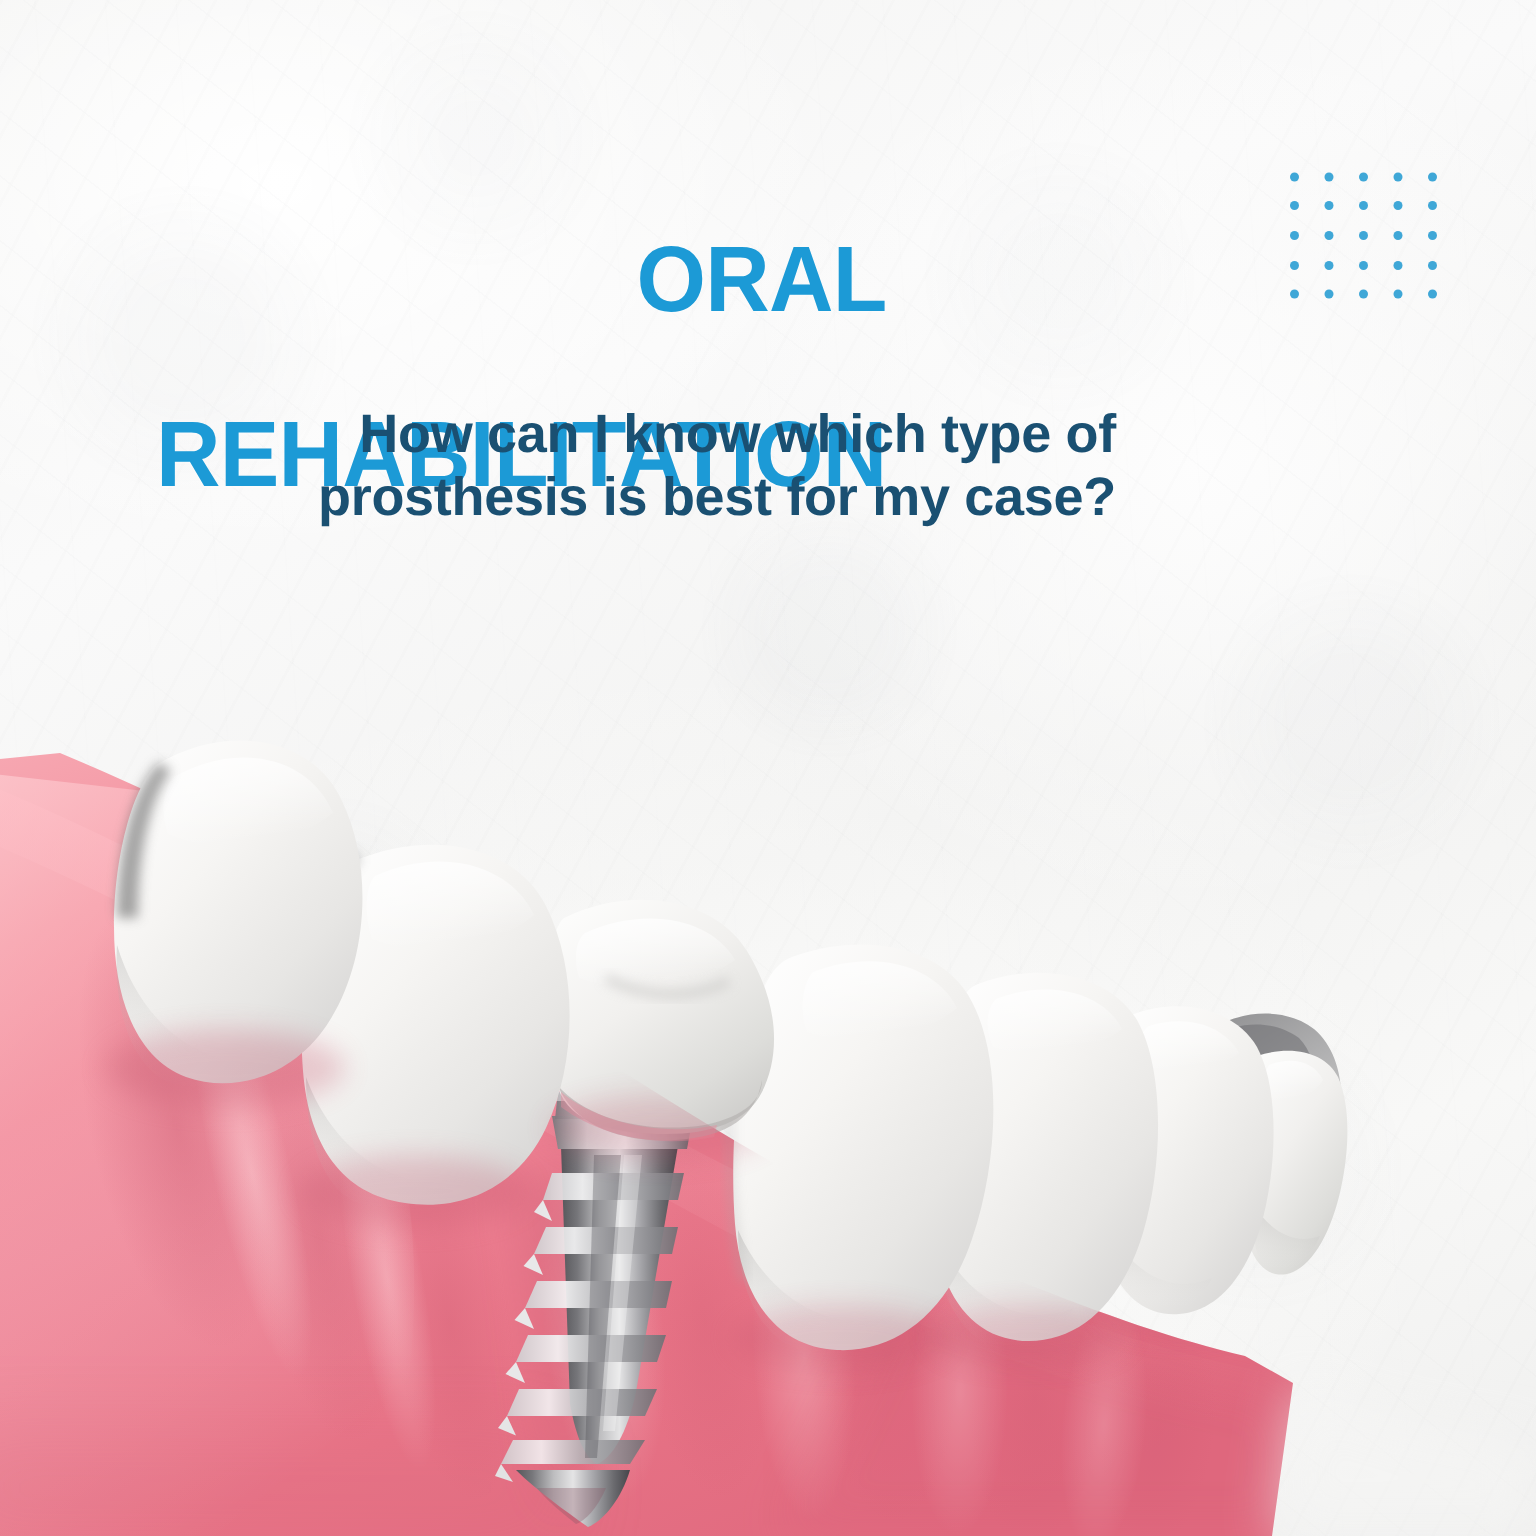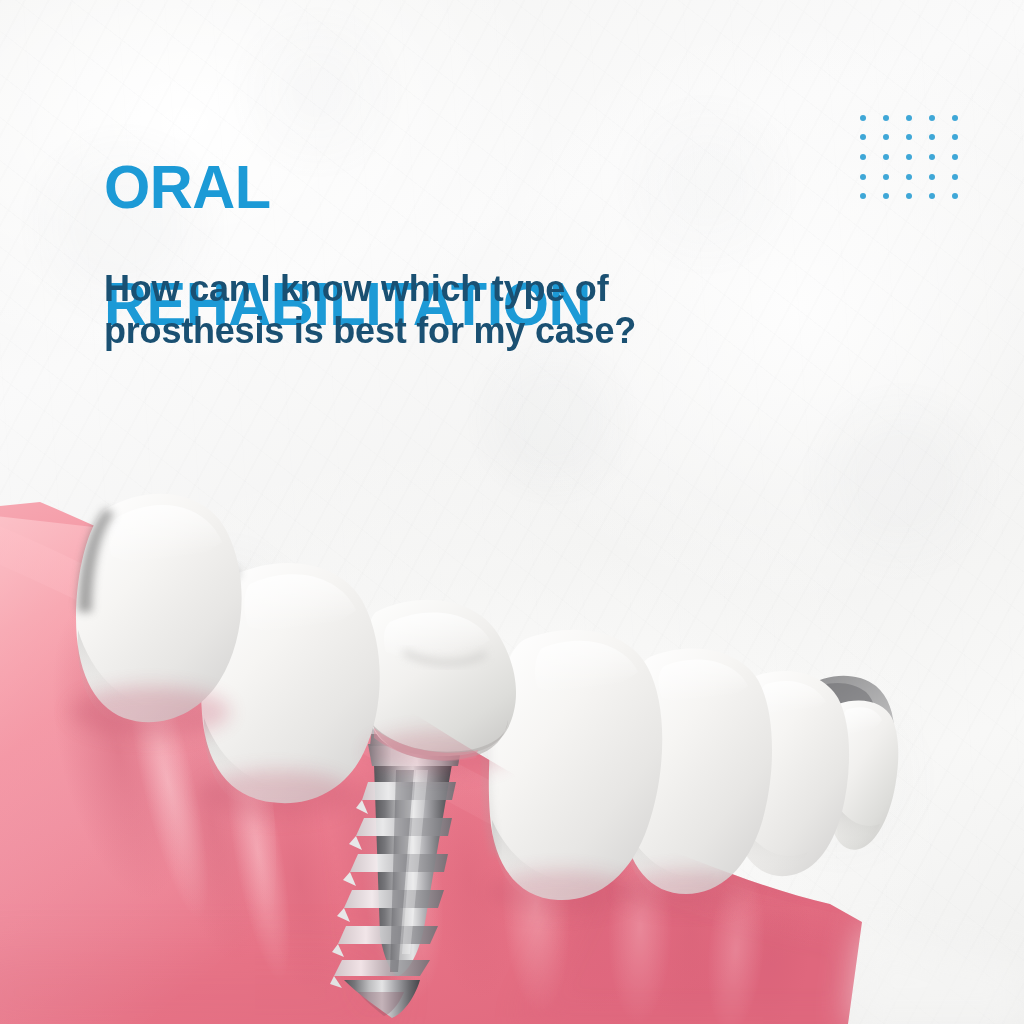--- a/index.html
+++ b/index.html
@@ -4,20 +4,21 @@
 <style>
   html,body{margin:0;padding:0;}
   body{
     width:1024px;height:1024px;overflow:hidden;
     font-family:"Liberation Sans", sans-serif;
     background:#f7f7f6;
   }
   #poster{
     position:relative;width:1024px;height:1024px;overflow:hidden;
     background:#f6f6f5;
+    text-align:right;
   }
 
   
   .bg-base{
     position:absolute;inset:0;
     background:
       radial-gradient(ellipse 60% 40% at 18% 12%, #ffffff 0%, rgba(255,255,255,0) 62%),
       radial-gradient(ellipse 50% 45% at 78% 30%, #fdfdfd 0%, rgba(253,253,253,0) 65%),
       radial-gradient(ellipse 70% 50% at 45% 78%, #fbfbfa 0%, rgba(251,251,250,0) 70%),
       linear-gradient(160deg,#f4f4f3 0%,#fafafa 28%,#f2f2f1 55%,#f8f8f7 78%,#efefee 100%);

